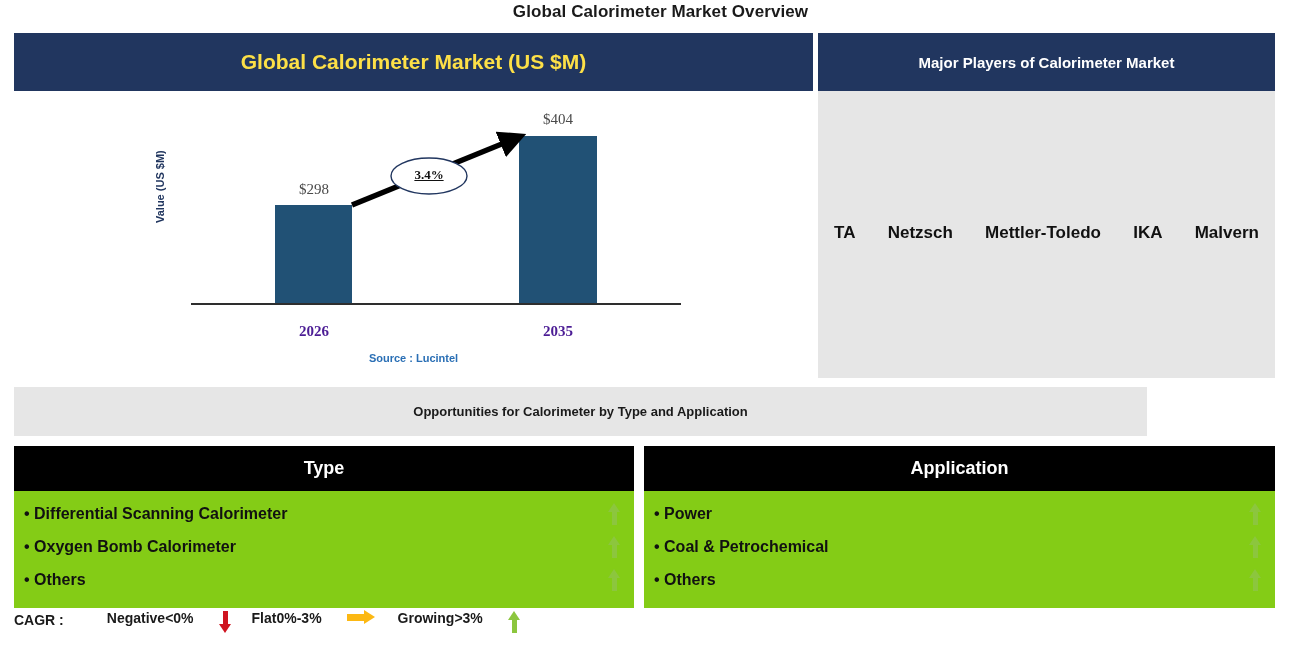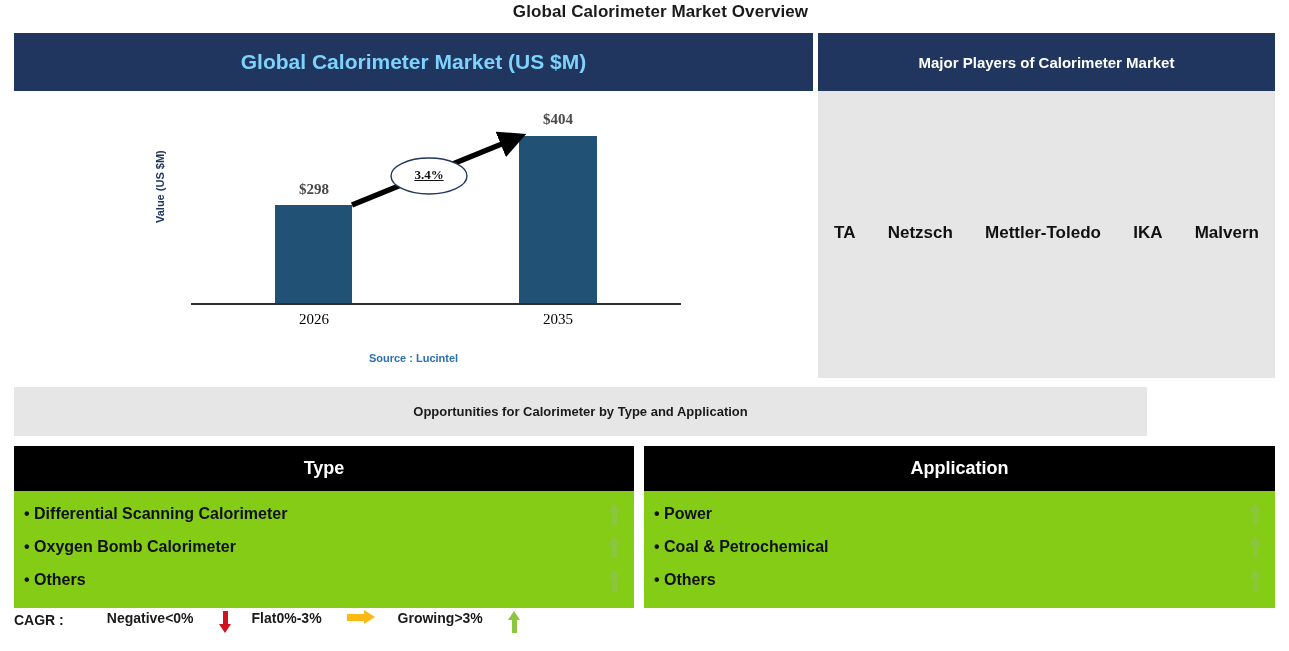--- a/index.html
+++ b/index.html
@@ -32,21 +32,21 @@
   #left-panel {
     position: absolute;
     left: 14px;
     top: 33px;
     width: 799px;
     height: 345px;
   }
   #left-panel-header {
     height: 58px;
     background: #21365f;
-    color: #7dd3fc;
+    color: #fde047;
     display: flex;
     align-items: center;
     justify-content: center;
     font-size: 21px;
     font-weight: bold;
   }
   #left-panel-body {
     position: relative;
     height: 287px;
     background: #ffffff;
@@ -109,35 +109,35 @@
     position: absolute;
     background: #215175;
   }
   #bar-2026 { left: 261px; width: 77px; top: 114px; height: 98px; }
   #bar-2035 { left: 505px; width: 78px; top: 45px;  height: 167px; }
 
   .bar-value {
     position: absolute;
     font-family: "Liberation Serif", serif;
     font-size: 15px;
-    font-weight: bold;
+    font-weight: normal;
     color: #4a4a4a;
     text-align: center;
   }
   #value-2026 { left: 250px; width: 100px; top: 90px; }
   #value-2035 { left: 494px; width: 100px; top: 20px; }
 
   .tick-label {
     position: absolute;
     font-family: "Liberation Serif", serif;
     font-size: 15px;
-    font-weight: normal;
-    color: #000000;
-    text-align: center;
-    top: 220px;
+    font-weight: bold;
+    color: #4c1d95;
+    text-align: center;
+    top: 232px;
     width: 120px;
   }
   #tick-2026 { left: 240px; }
   #tick-2035 { left: 484px; }
 
   #axis-line {
     position: absolute;
     left: 177px;
     top: 212px;
     width: 490px;

